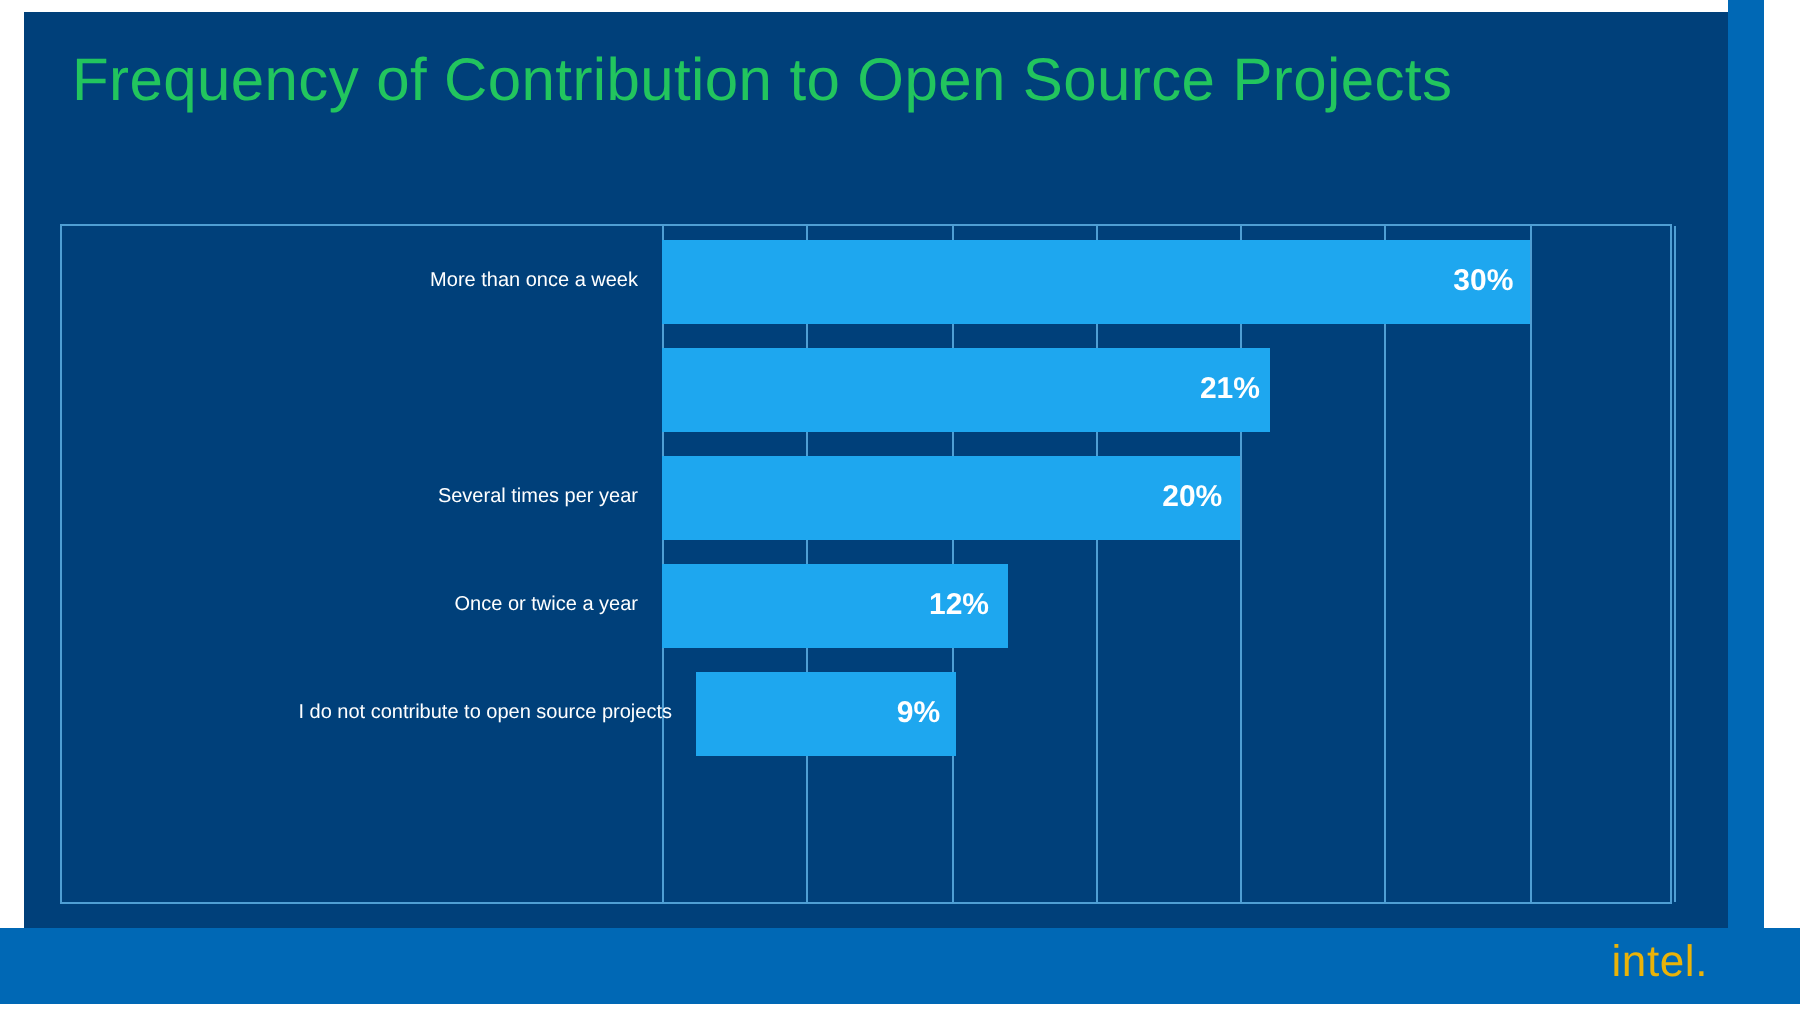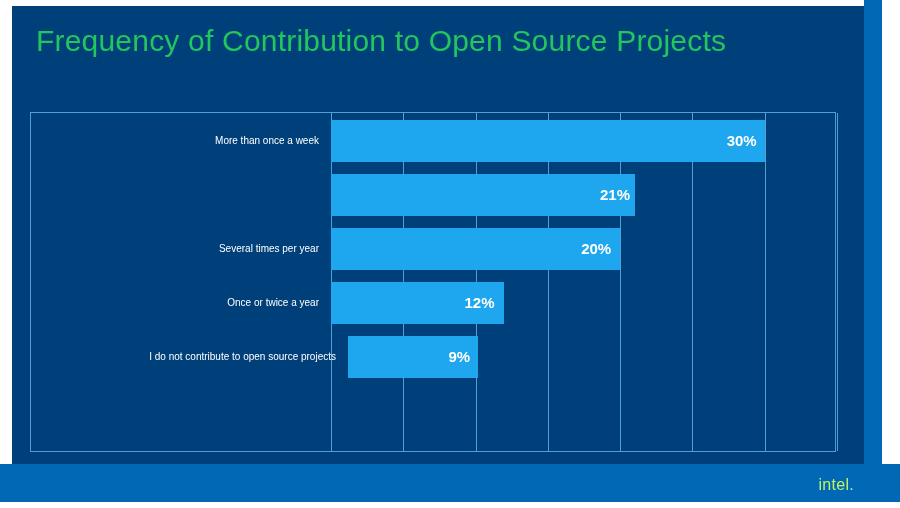--- a/index.html
+++ b/index.html
@@ -54,22 +54,22 @@
   .bottom-edge {
     position: absolute;
     left: 0; bottom: 0;
     width: 900px; height: 6px;
     background: #ffffff;
   }
   .logo {
     position: absolute;
     right: 46px;
     bottom: 14px;
-    color: #bef264;
-    font-size: 16px;
+    color: #eab308;
+    font-size: 22px;
     letter-spacing: 0.3px;
     font-family: "Liberation Sans", sans-serif;
   }
   .title {
     position: absolute;
     left: 36px;
     top: 24px;
     color: #22c55e;
     font-size: 30px;
     font-weight: 400;

